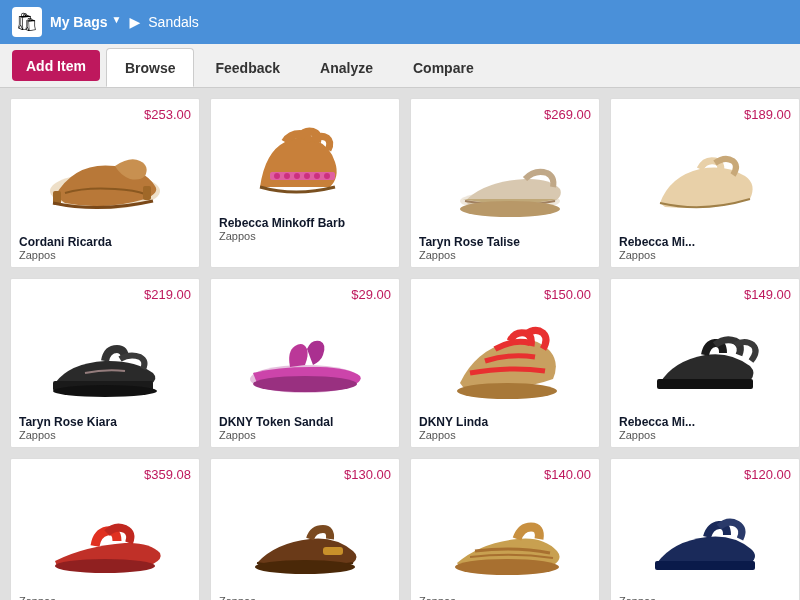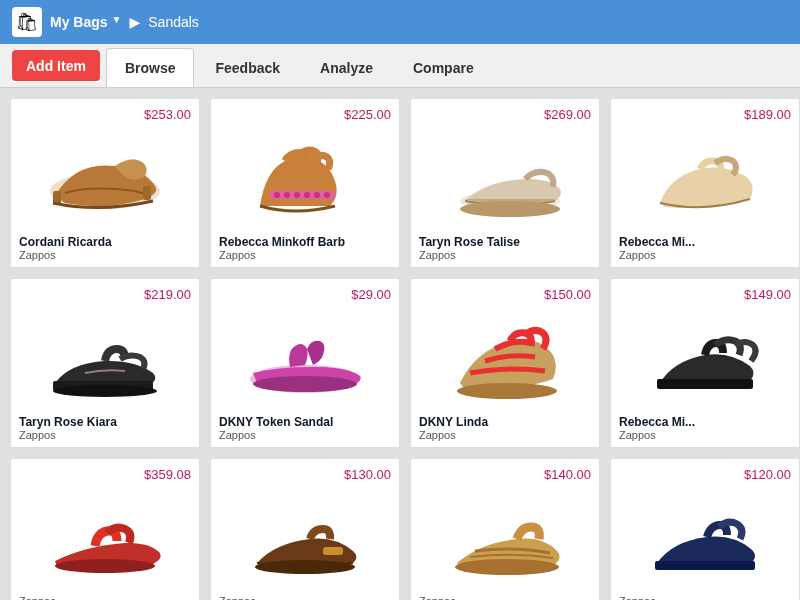--- a/index.html
+++ b/index.html
@@ -41,21 +41,21 @@
     #navbar {
       background: #f0f0f0;
       border-bottom: 1px solid #ccc;
       display: flex;
       align-items: stretch;
       padding: 0 8px;
       height: 44px;
       gap: 2px;
     }
     #navbar .add-item-btn {
-      background: #ef4444;
+      background: #be185d;
       color: white;
       border: none;
       border-radius: 4px;
       padding: 6px 14px;
       font-size: 14px;
       font-weight: bold;
       cursor: pointer;
       margin: 6px 4px;
       white-space: nowrap;
     }
@@ -165,21 +165,20 @@
           <rect x="18" y="60" width="8" height="14" rx="2" fill="#a06828"></rect>
           <rect x="108" y="55" width="8" height="14" rx="2" fill="#a06828"></rect>
           <path d="M18 72 Q65 82 118 70" stroke="#7a4818" stroke-width="3" fill="none"></path>
         </svg>
     </div>
     <div class="product-name">Cordani Ricarda</div>
     <div class="product-store">Zappos</div>
   </div>
 
   <div class="product-card">
-    <div class="product-price">$225.00</div>
     <div class="product-image">
       <svg viewBox="0 0 140 95">
           <path d="M25 75 Q30 40 50 30 Q65 22 80 28 Q95 34 100 50 Q105 65 95 75 Z" fill="#c8803a"></path>
           <path d="M50 30 Q55 22 65 22 Q72 22 75 30" stroke="#c8803a" stroke-width="8" fill="none"></path>
           <path d="M65 25 Q70 18 78 20 Q84 22 82 30" stroke="#c8803a" stroke-width="8" fill="none"></path>
           <path d="M78 28 Q85 22 92 26 Q97 30 93 38" stroke="#c8803a" stroke-width="7" fill="none"></path>
           <rect x="35" y="60" width="65" height="8" rx="2" fill="#e060a0"></rect>
           <circle cx="42" cy="64" r="3" fill="#cc3080"></circle>
           <circle cx="52" cy="64" r="3" fill="#cc3080"></circle>
           <circle cx="62" cy="64" r="3" fill="#cc3080"></circle>

